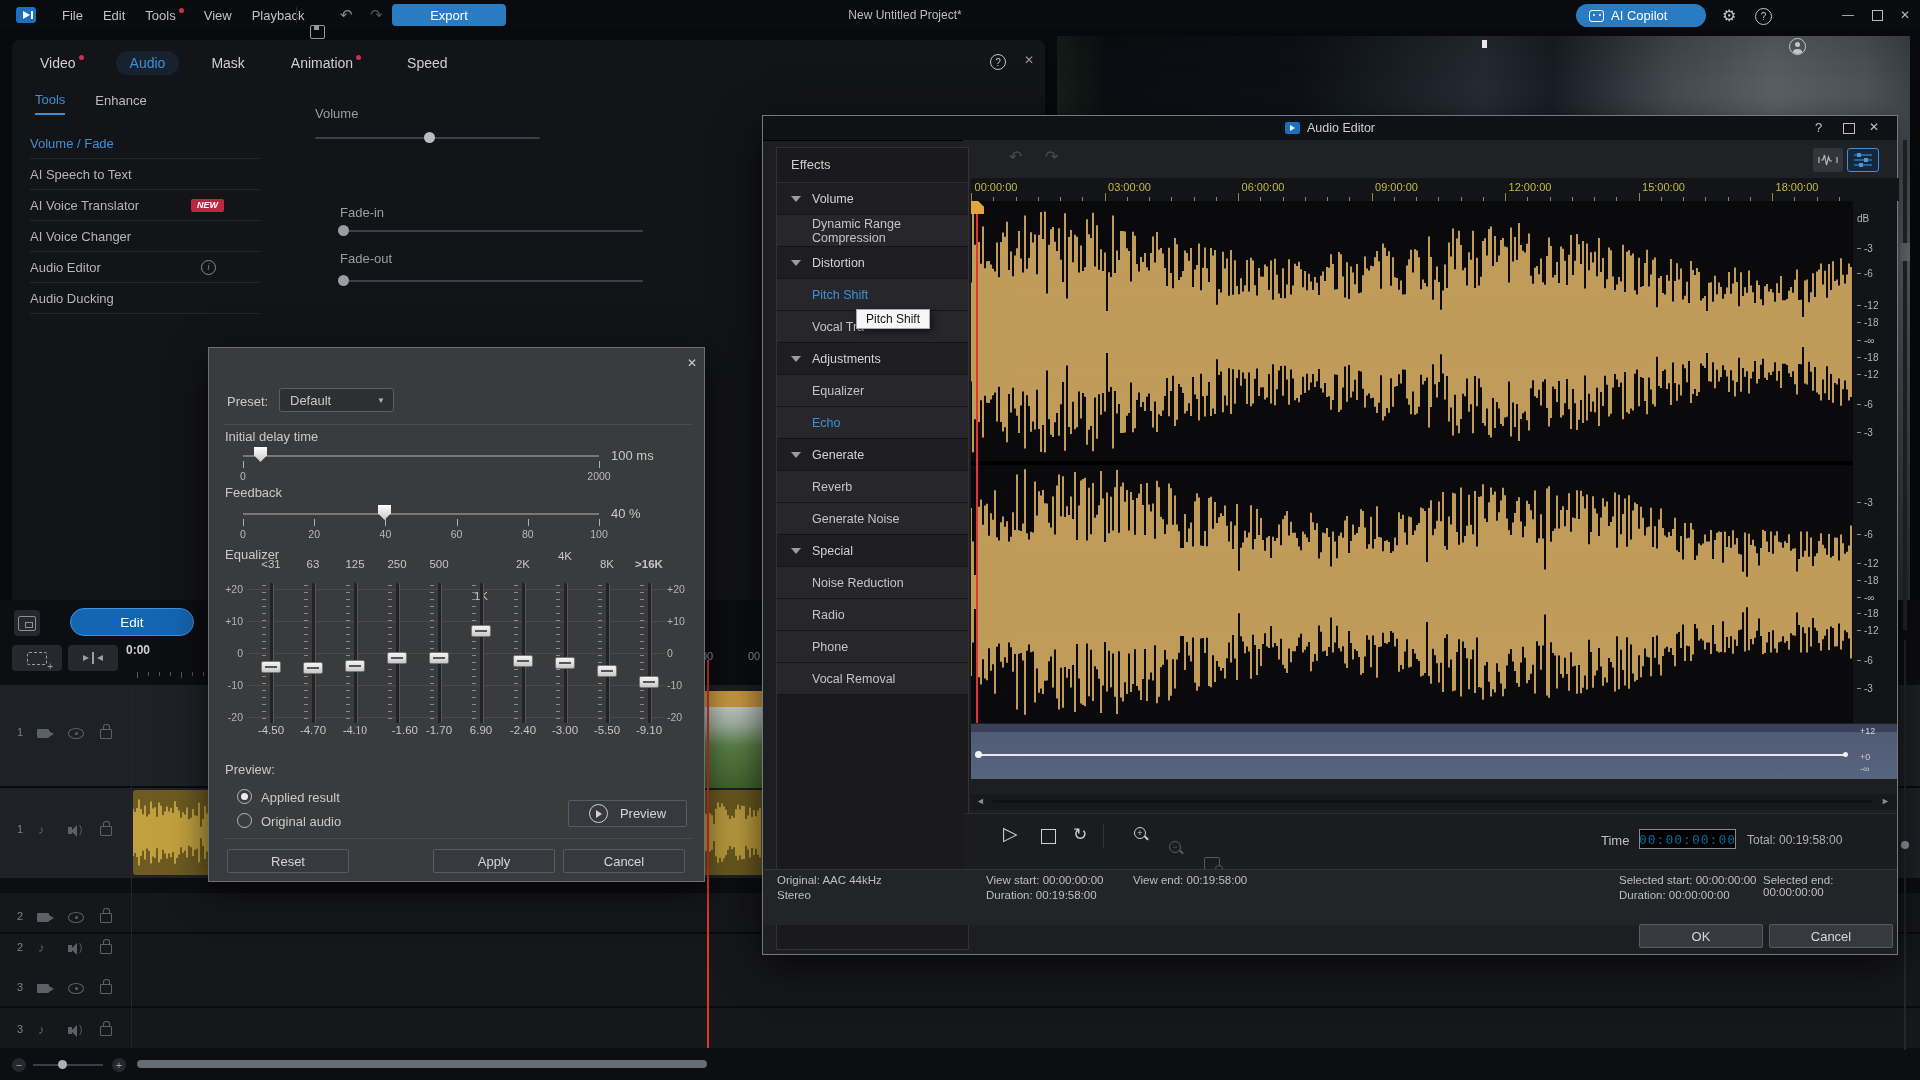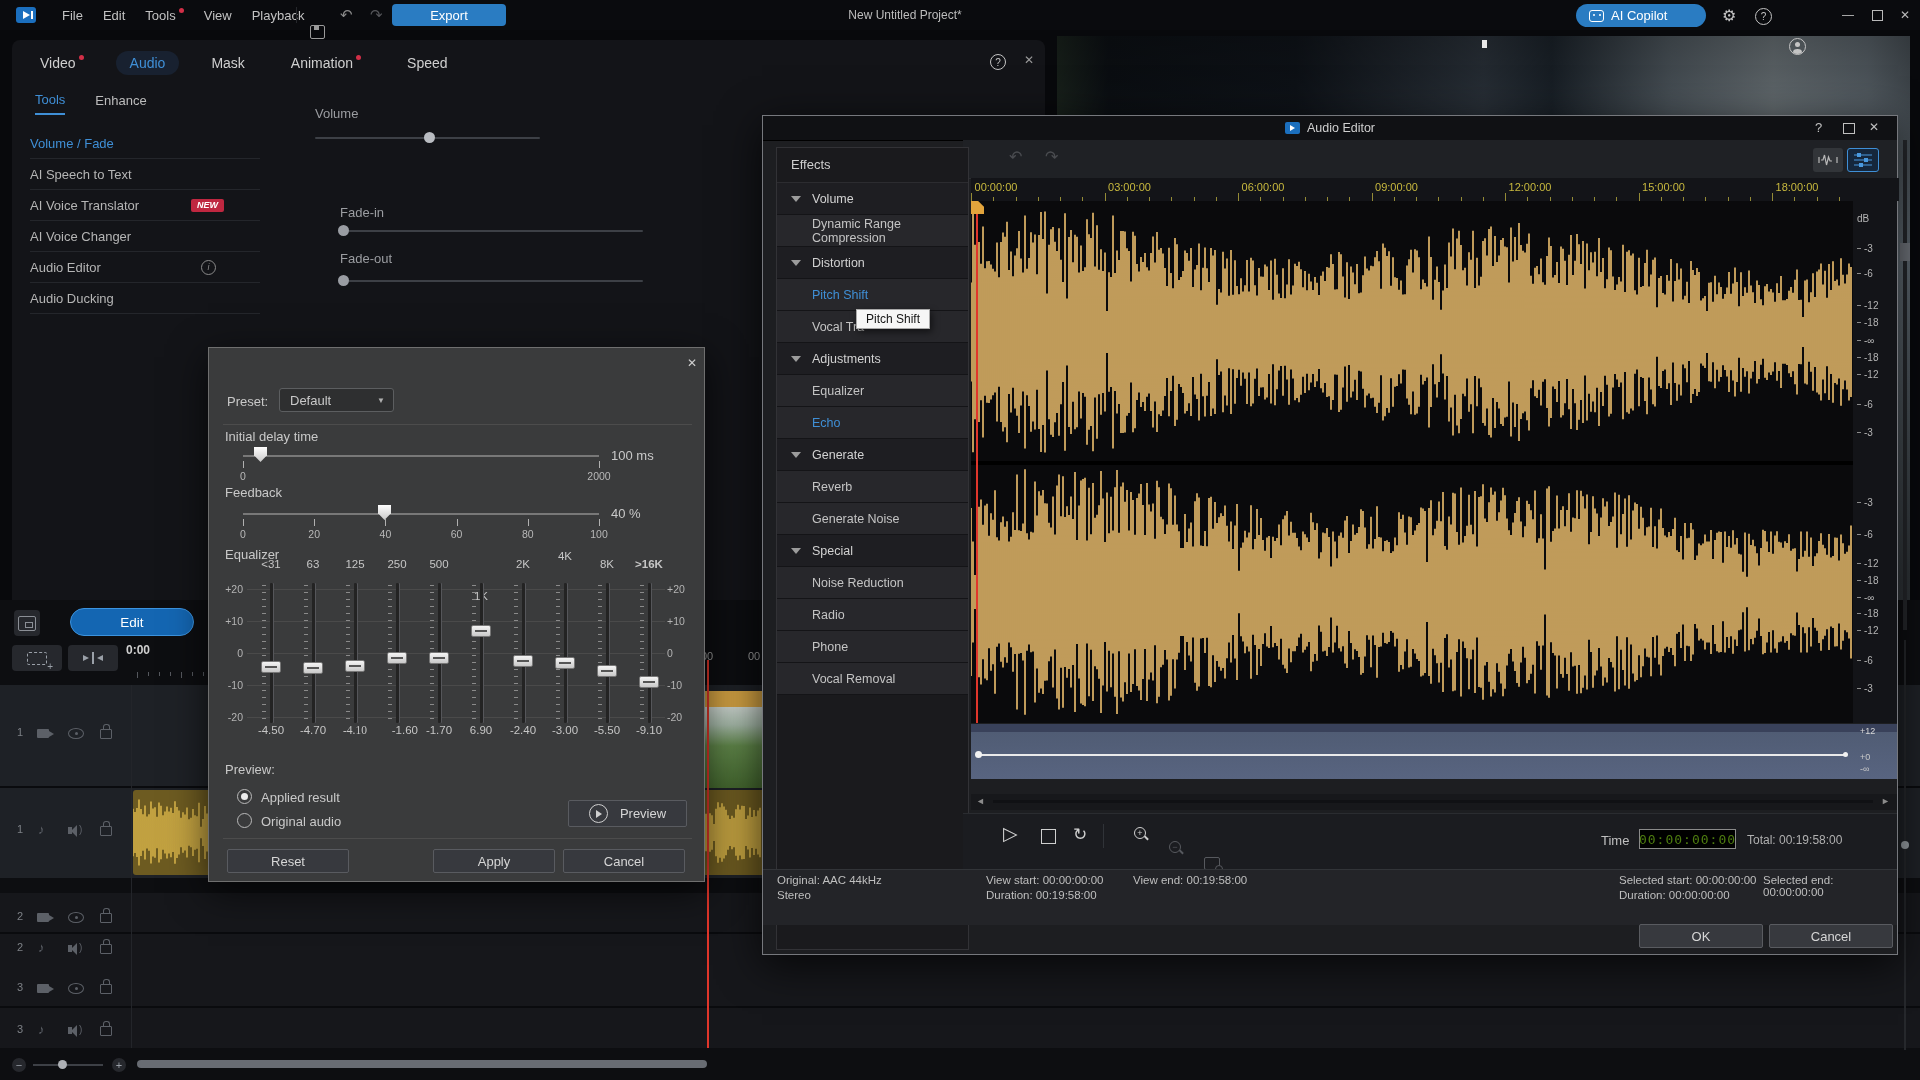--- a/index.html
+++ b/index.html
@@ -449,21 +449,21 @@
   <div class="abs" style="left:340px;top:708px;width:1px;height:24px;background:#303338"></div>
   <div class="abs mag lit" style="left:371px;top:711px">
       <b>+</b>
     </div>
   <div class="abs mag dim" style="left:406px;top:711px">
       <b>−</b>
     </div>
   <div class="abs zsel dim" style="left:441px;top:713px"></div>
   <div class="abs zsel dim" style="left:477px;top:713px"></div>
   <div class="abs" style="left:838px;top:717px;font-size:13px;color:#c0c0c0">Time</div>
-  <div class="abs ctr" style="left:876px;top:713px;width:97px;height:20px;background:#000;border:1px solid #8a8a8a;font-family:'DejaVu Sans Mono',monospace;font-size:13px;color:#4d7c0f;letter-spacing:1px;box-sizing:border-box">00:00:00:00</div>
+  <div class="abs ctr" style="left:876px;top:713px;width:97px;height:20px;background:#000;border:1px solid #8a8a8a;font-family:'DejaVu Sans Mono',monospace;font-size:13px;color:#0369a1;letter-spacing:1px;box-sizing:border-box">00:00:00:00</div>
   <div class="abs" style="left:984px;top:717px;font-size:12px;color:#b0b0b0">Total: 00:19:58:00</div>
 
   <div class="abs" style="left:0;top:753px;width:1134px;height:55px;background:#232428;border-top:1px solid #323438"></div>
   <div class="abs" style="left:14px;top:758px;font-size:11.5px;color:#bfbfbf">Original: AAC 44kHz</div>
   <div class="abs" style="left:14px;top:773px;font-size:11.5px;color:#bfbfbf">Stereo</div>
   <div class="abs" style="left:223px;top:758px;font-size:11.5px;color:#bfbfbf">View start: 00:00:00:00</div>
   <div class="abs" style="left:370px;top:758px;font-size:11.5px;color:#bfbfbf">View end: 00:19:58:00</div>
   <div class="abs" style="left:223px;top:773px;font-size:11.5px;color:#bfbfbf">Duration: 00:19:58:00</div>
   <div class="abs" style="left:856px;top:758px;font-size:11.5px;color:#bfbfbf">Selected start: 00:00:00:00</div>
   <div class="abs" style="left:1000px;top:758px;font-size:11.5px;color:#bfbfbf">Selected end: 00:00:00:00</div>

